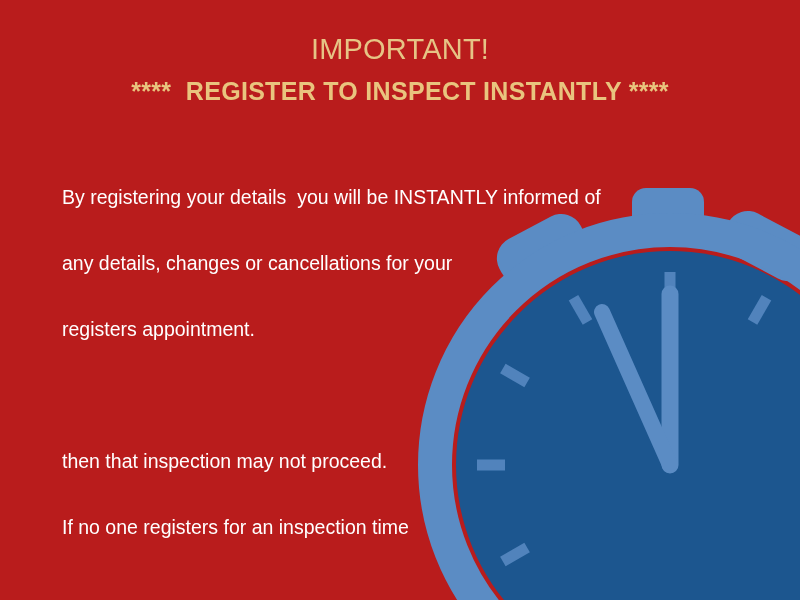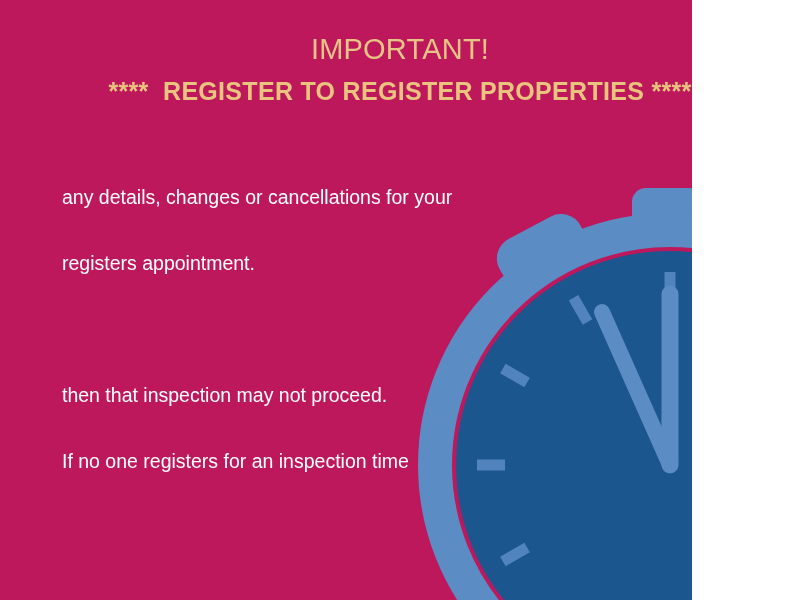--- a/index.html
+++ b/index.html
@@ -9,23 +9,23 @@
   }
   body {
     width: 800px;
     height: 600px;
     overflow: hidden;
     font-family: "Liberation Sans", sans-serif;
   }
 
   #slide {
     position: relative;
-    width: 692px;
+    width: 800px;
     height: 600px;
-    background: #be185d;
+    background: #b91c1c;
     overflow: hidden;
   }
 
   
   #clock-graphic {
     position: absolute;
     left: 0;
     top: 0;
     width: 800px;
     height: 600px;
@@ -127,26 +127,27 @@
       </g>
 
       <line x1="670" y1="465" x2="670" y2="294" stroke="#5b8cc4" stroke-width="17" stroke-linecap="round"></line>
 
       <line x1="670" y1="465" x2="602" y2="312" stroke="#5b8cc4" stroke-width="16" stroke-linecap="round"></line>
     </g>
   </svg>
 
   <div id="heading-block">
     <div id="title-important">IMPORTANT!</div>
-    <div id="subtitle-register">****  REGISTER TO REGISTER PROPERTIES ****</div>
+    <div id="subtitle-register">****  REGISTER TO INSPECT INSTANTLY ****</div>
   </div>
 
   <div id="body-block">
 
     <div class="para">
+      <span class="para-line">By registering your details  you will be INSTANTLY informed of</span>
       <span class="para-line">any details, changes or cancellations for your</span>
       <span class="para-line">registers appointment.</span>
     </div>
 
     <div class="spacer-sm"></div>
 
     <div class="para">
       <span class="para-line">then that inspection may not proceed.</span>
       <span class="para-line">If no one registers for an inspection time</span>
     </div>

